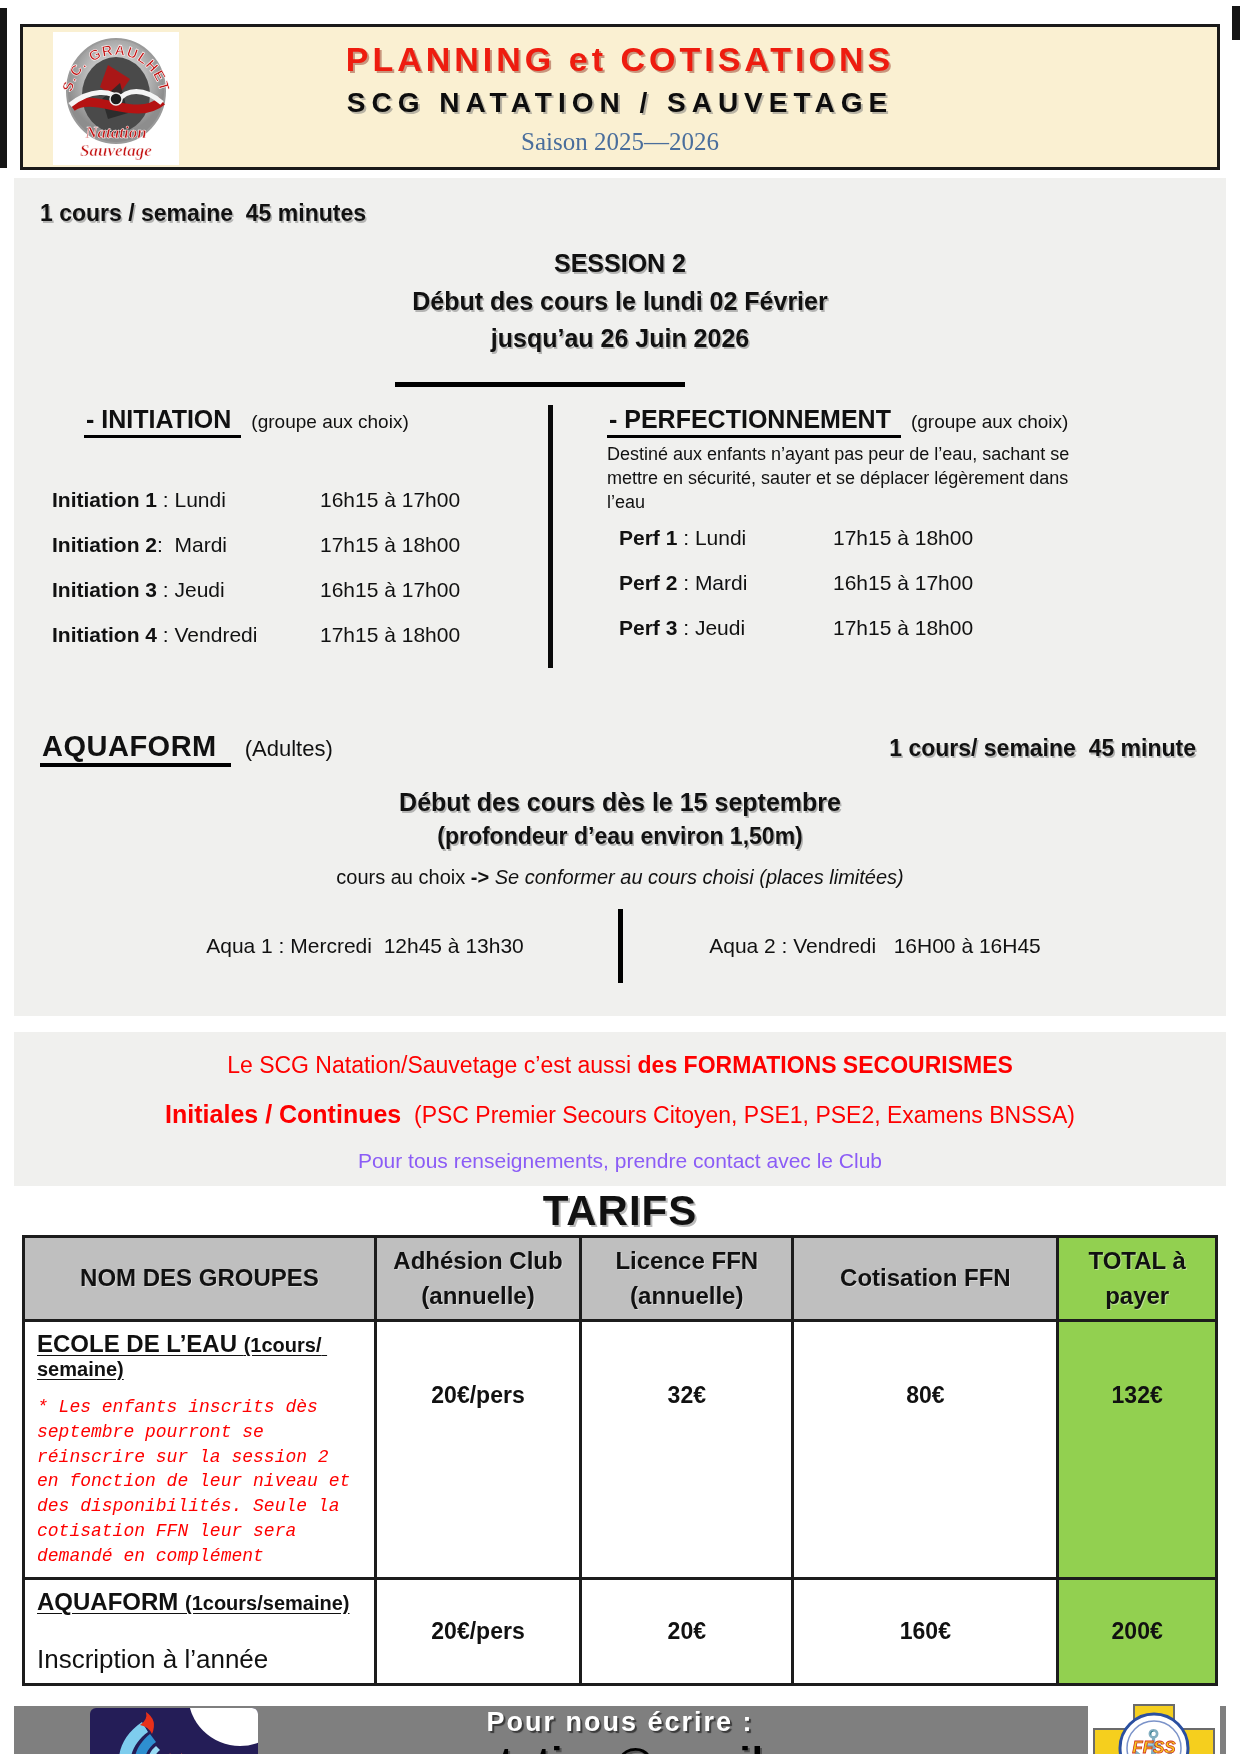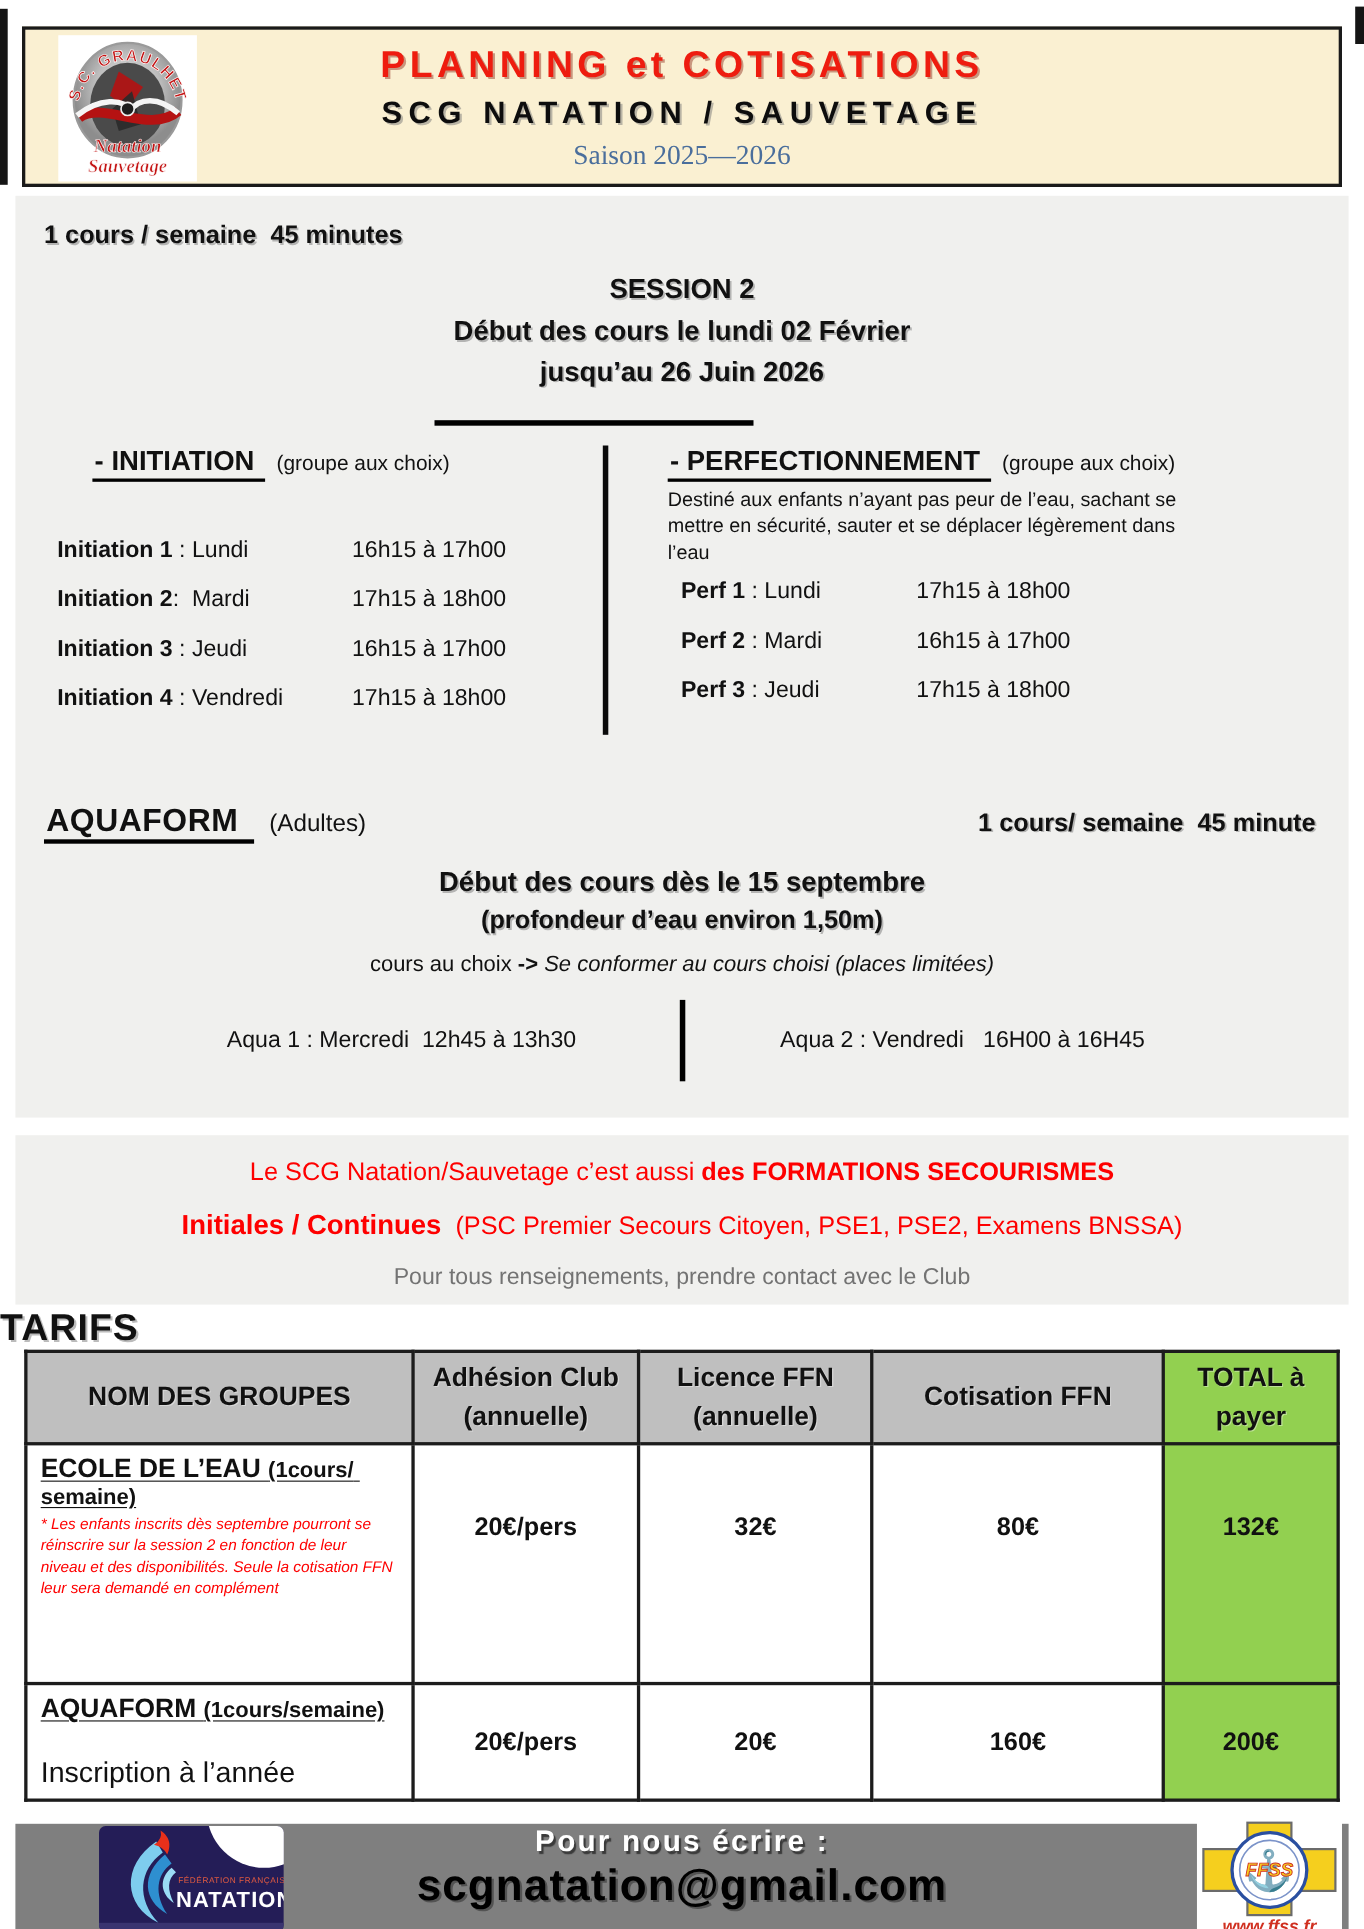--- a/index.html
+++ b/index.html
@@ -64,34 +64,34 @@
   .choice .it { font-style:italic; }
   .aqua-row { display:flex; align-items:center; justify-content:center; margin-top:20px; }
   .aqua-cell { width:505px; text-align:center; font-size:21px; }
   .vdiv2 { width:5px; height:74px; background:#000; }
 
   .block-formations { margin-top:16px; height:154px; text-align:center; padding-top:20px; color:#fe0000; }
   .f-line1 { font-size:23px; }
   .f-line1 .b { font-weight:bold; }
   .f-line2 { font-size:23px; margin-top:21px; }
   .f-line2 .b { font-weight:bold; font-size:25px;margin-top:16px; }
-  .f-line3 { font-size:21px; margin-top:20px; color:#737373; }
-
-  
-  .tarifs-title { font-size:34px; font-weight:bold; line-height:1.0; margin-top:4px;
+  .f-line3 { font-size:21px; margin-top:20px; color:#8b5cf6; }
+
+  
+  .tarifs-title { text-align:center; font-size:42px; font-weight:bold; line-height:1.0; margin-top:4px;
                   letter-spacing:1px; text-shadow:2px 2px 0 rgba(120,120,120,.5); }
   table.tarifs { border-collapse:collapse; width:calc(100% - 44px); margin:3px 22px 0 22px; table-layout:fixed; }
   table.tarifs th, table.tarifs td { border:3px solid #1c1c1c; }
   th.tt-head { background:#bfbfbf; font-size:24px; font-weight:bold; height:84px; vertical-align:middle;
                line-height:1.45; text-shadow:1px 1px 0 rgba(255,255,255,.4); }
   th.tt-head.green, td.tt-total { background:#92d050; }
   td.tt-name { padding:8px 14px 8px 12px; vertical-align:top; }
   .row-title { font-weight:bold; text-decoration:underline; text-underline-offset:3px; }
   .rt-big { font-size:24px; } .rt-small { font-size:20px; }
-  .row-note { color:#fe0000; font-style:italic; font-size:14px; line-height:1.38; margin-top:3px; }
+  .row-note { color:#fe0000; font-style:italic; font-size:18px; line-height:1.38; margin-top:14px;font-family:Liberation Mono, monospace; }
   .row-sub { font-weight:normal; font-size:26px; margin-top:28px; }
   td.tt-val { text-align:center; font-weight:bold; font-size:23px; }
   tr.row1 { height:218px; } tr.row1 td.tt-val { vertical-align:top; padding-top:60px; }
   tr.row2 { height:88px; }  tr.row2 td.tt-val { vertical-align:middle; }
 
   
   .footer { position:relative; margin:20px 14px 0 14px; height:100px; background:#7f7f7f;
             display:flex; align-items:center; }
   .footer-center { position:absolute; left:0; right:0; text-align:center; top:1px; }
   .f-write { color:#fff; font-weight:bold; font-size:27px; letter-spacing:2px; text-shadow:2px 2px 1px #3a3a3a; }

